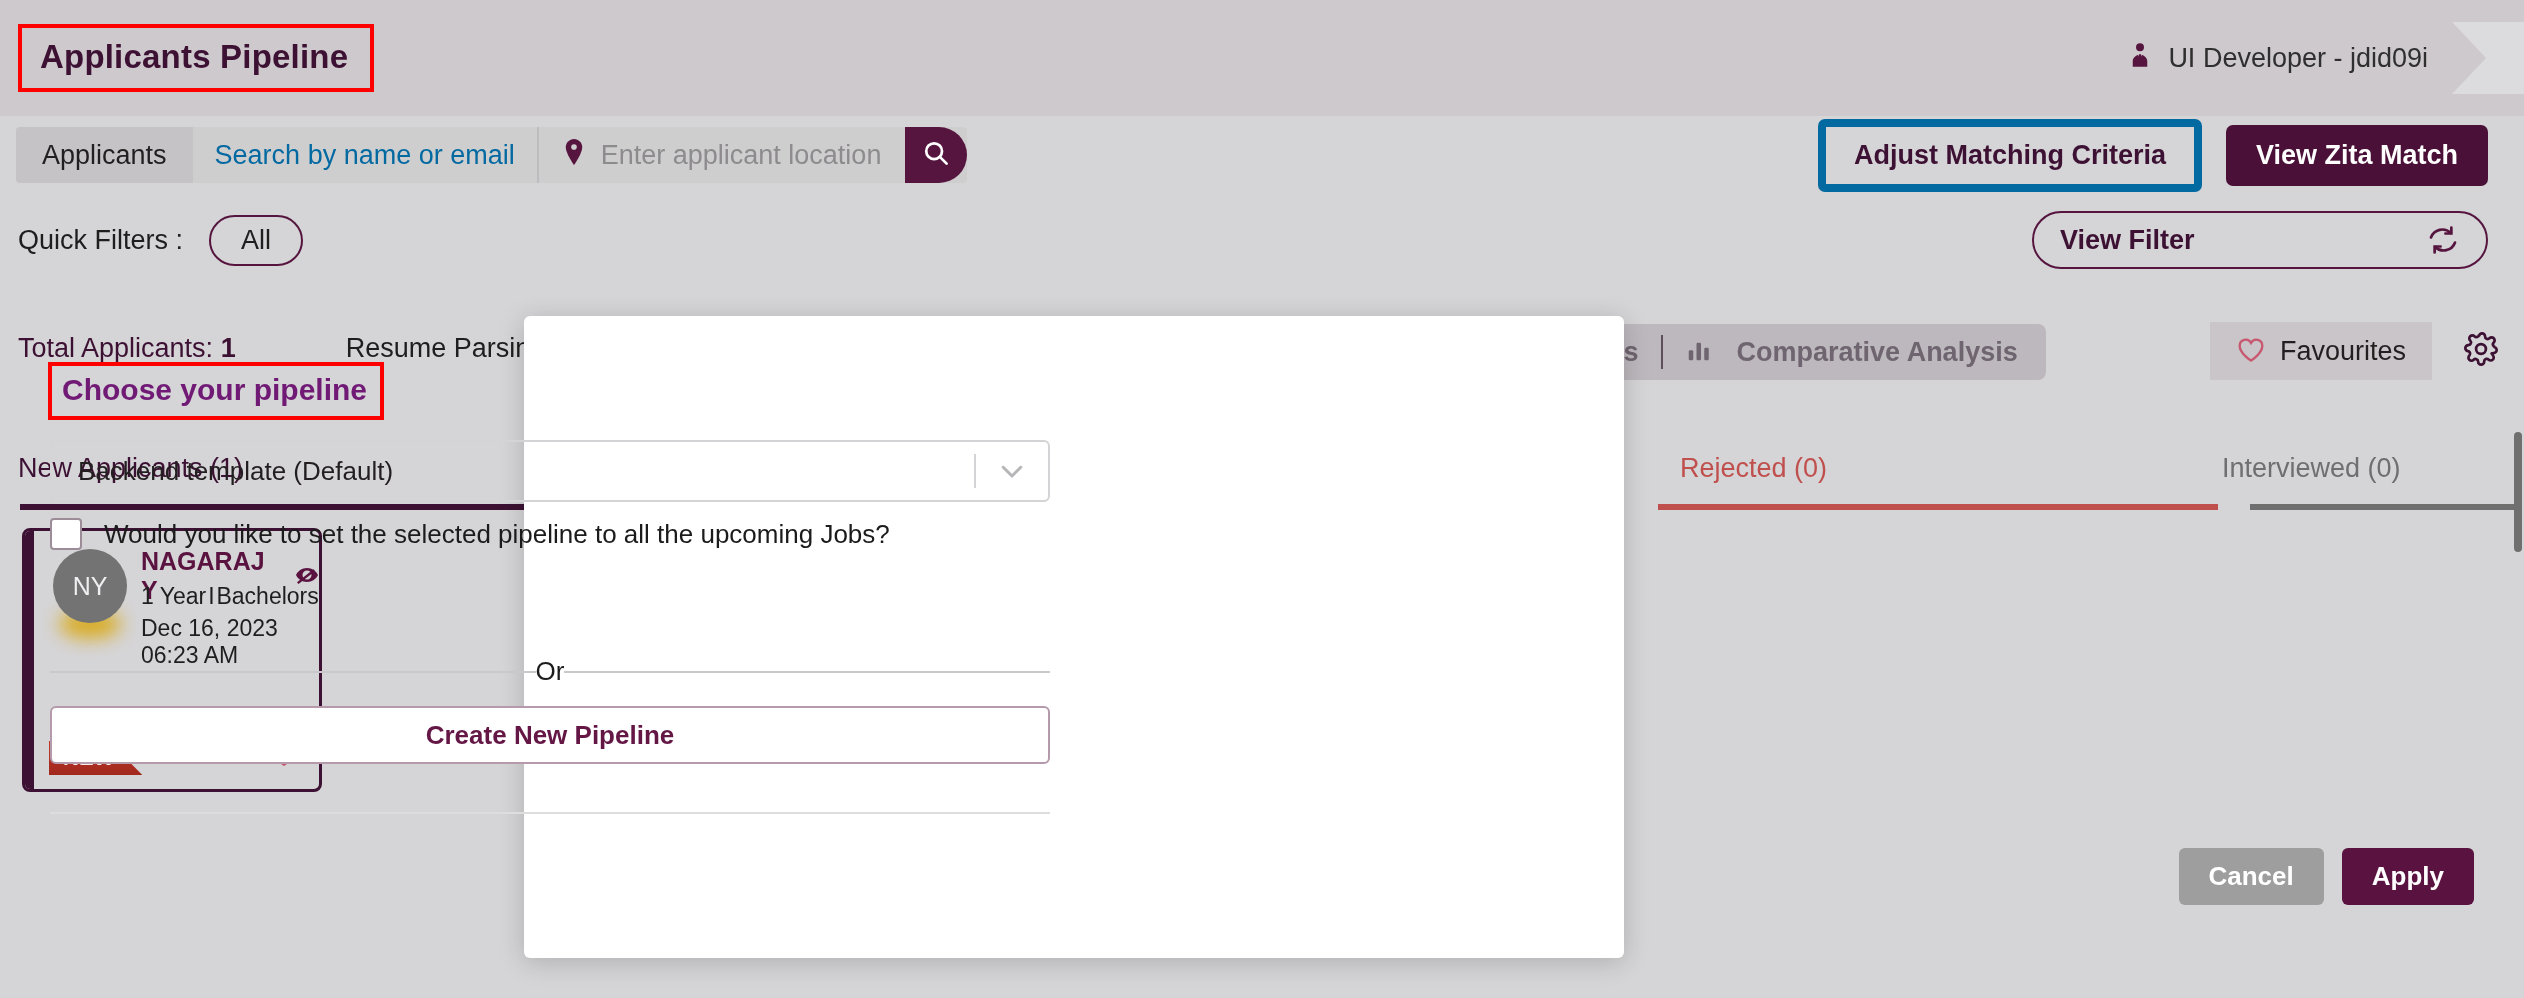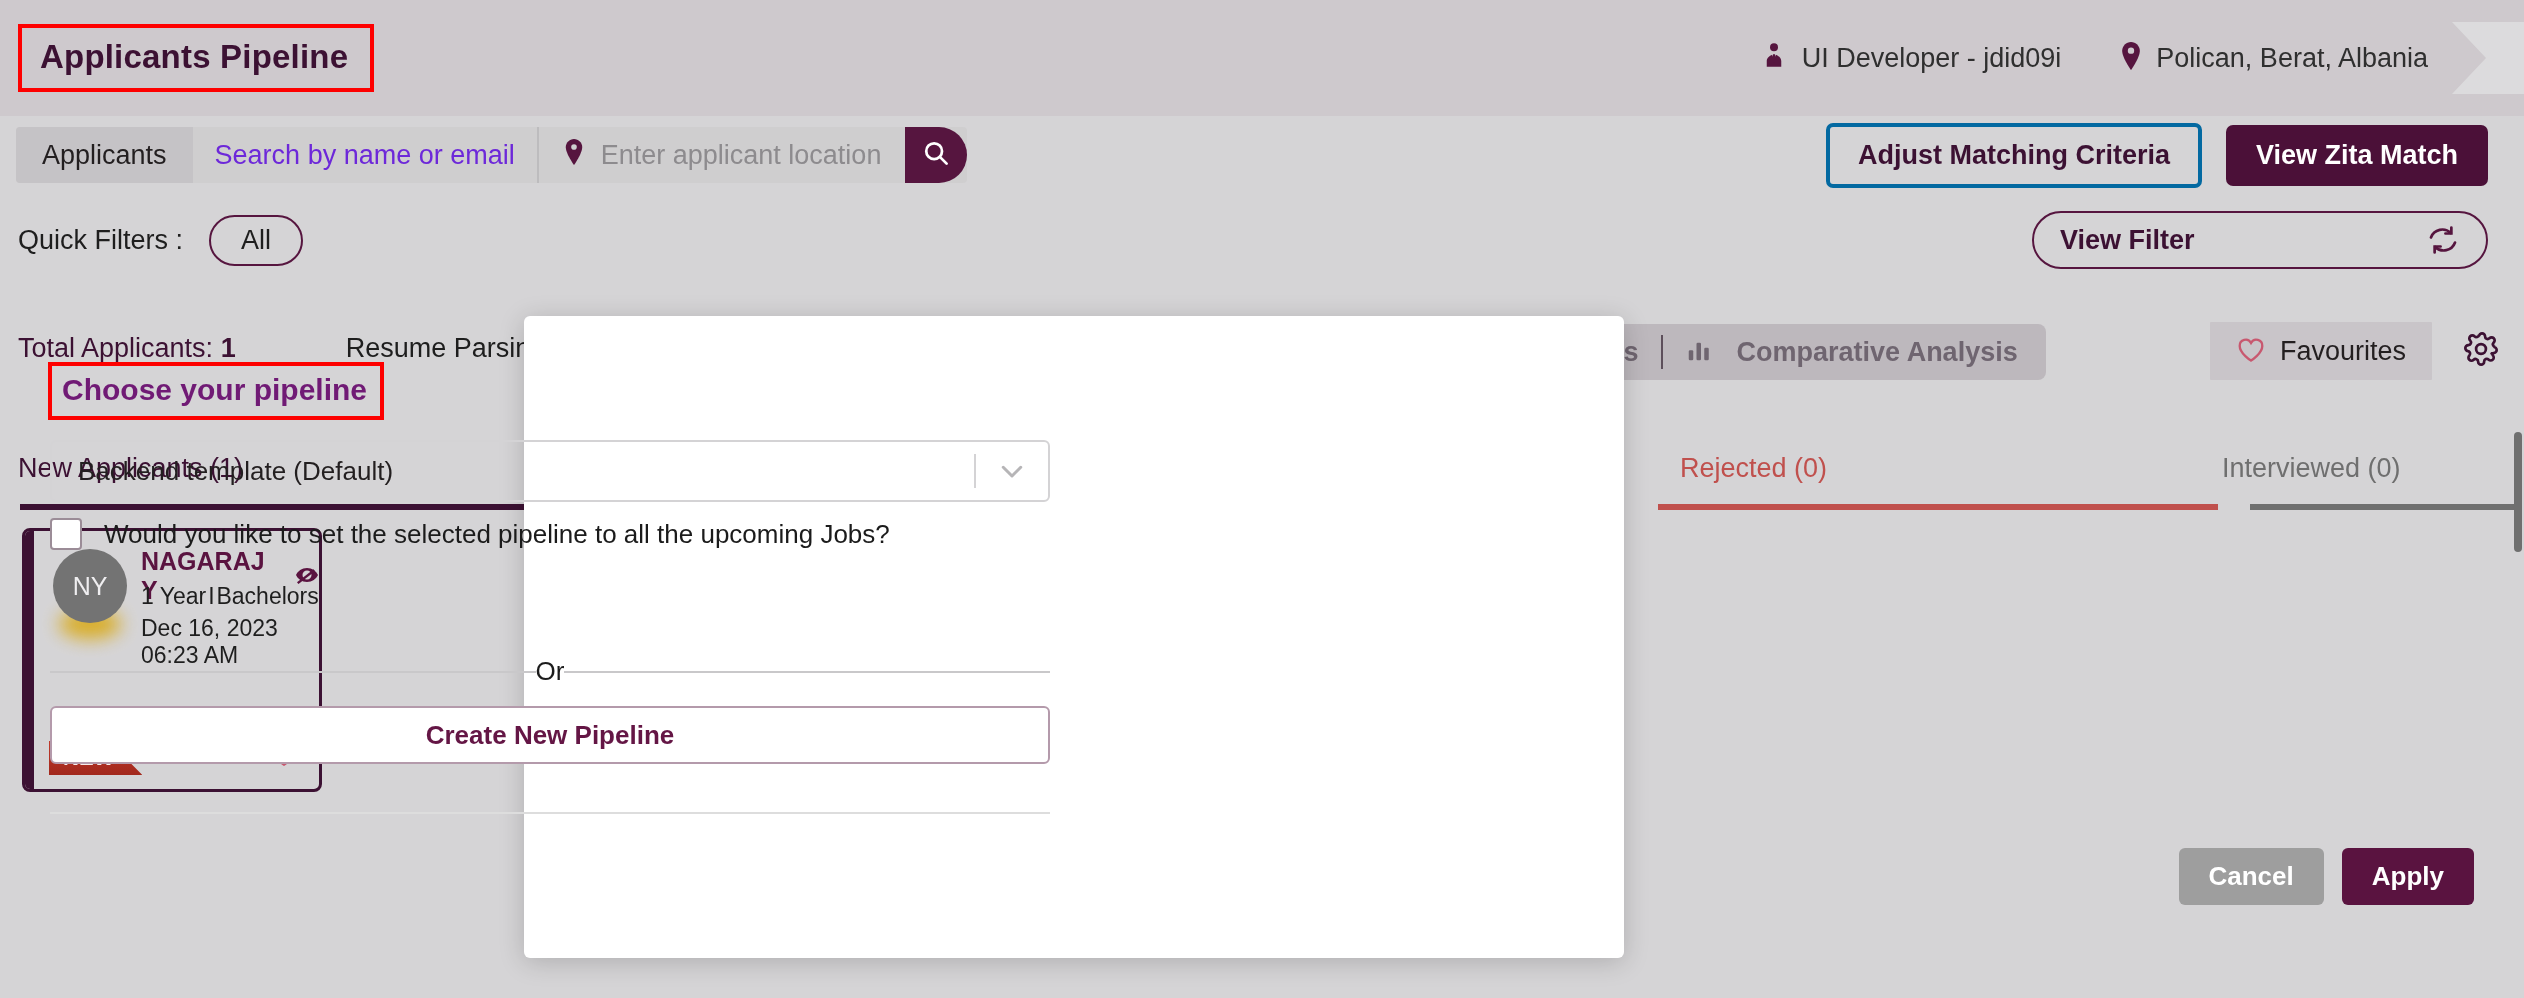--- a/index.html
+++ b/index.html
@@ -47,38 +47,38 @@
   .searchbox {
     margin-left: 16px; height: 56px; display: flex; align-items: stretch;
     background: #cfcecf; border-radius: 4px; overflow: hidden;
   }
   .search-tab {
     display: flex; align-items: center; padding: 0 26px;
     background: #c5c3c6; font-size: 27px; color: #231f20;
   }
   .search-name-input {
     display: flex; align-items: center; padding: 0 22px;
-    font-size: 27px; color: #6d28d9; min-width: 318px;
+    font-size: 27px; color: #0369a1; min-width: 318px;
     border-right: 2px solid #bdbcbe;
   }
   .search-loc {
     display: flex; align-items: center; gap: 16px; padding: 0 20px 0 24px;
     font-size: 27px; color: #8d8b8e; min-width: 366px;
   }
   .search-btn {
     width: 62px; background: #56153f; display: flex;
     align-items: center; justify-content: center;
     border-top-right-radius: 30px; border-bottom-right-radius: 30px;
   }
   .hdr-btns {
     margin-left: auto; display: flex; align-items: center; gap: 24px;
     padding-right: 36px;
   }
   .btn-outline {
-    border: 4px solid #0369a1; border-radius: 7px; background: transparent;
+    border: 8px solid #0369a1; border-radius: 7px; background: transparent;
     color: #3c1133; font-size: 27px; font-weight: bold;
     padding: 13px 28px; cursor: pointer;
     font-family: "Liberation Sans", sans-serif;
   }
   .btn-solid {
     border: none; border-radius: 7px; background: #4b1038;
     color: #ffffff; font-size: 27px; font-weight: bold;
     padding: 15px 30px; cursor: pointer;
     font-family: "Liberation Sans", sans-serif;
   }
@@ -257,29 +257,20 @@
     <div class="topbar-right">
       <div class="topbar-chip">
         <span>
           <svg width="30" height="30" viewBox="0 0 24 24" fill="#56153f">
             <circle cx="12" cy="5" r="3.2"></circle>
             <path d="M6.2 20.5v-4.6c0-2.3 2.1-4.2 4.3-5l1.5 3.4 1.5-3.4c2.2.8 4.3 2.7 4.3 5v4.6z"></path>
             <rect x="11.2" y="10.6" width="1.6" height="6.5"></rect>
           </svg>
         </span>
         <span class="txt">UI Developer - jdid09i</span>
-      </div>
-      <div class="topbar-chip">
-        <span>
-          <svg width="24" height="30" viewBox="0 0 24 32" fill="#56153f">
-            <path d="M12 1C6.8 1 2.6 5.2 2.6 10.4 2.6 18 12 31 12 31S21.4 18 21.4 10.4C21.4 5.2 17.2 1 12 1z"></path>
-            <circle cx="12" cy="10.3" r="3.4" fill="#cec9cd"></circle>
-          </svg>
-        </span>
-        <span class="txt">Polican, Berat, Albania</span>
       </div>
     </div>
 
     <div class="ribbon-notch">
       <svg width="72" height="72" viewBox="0 0 72 72">
         <path d="M72 0 H0 L34 36 L0 72 H72 Z" fill="#dcdbdd"></path>
       </svg>
     </div>
   </div>
 

